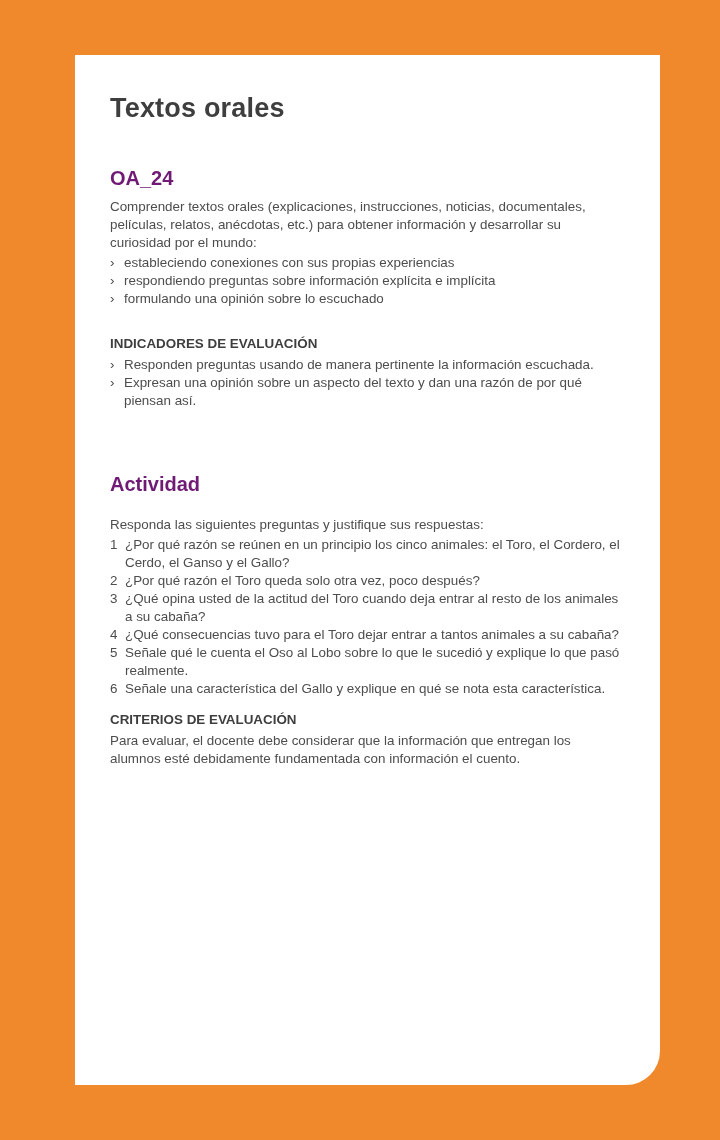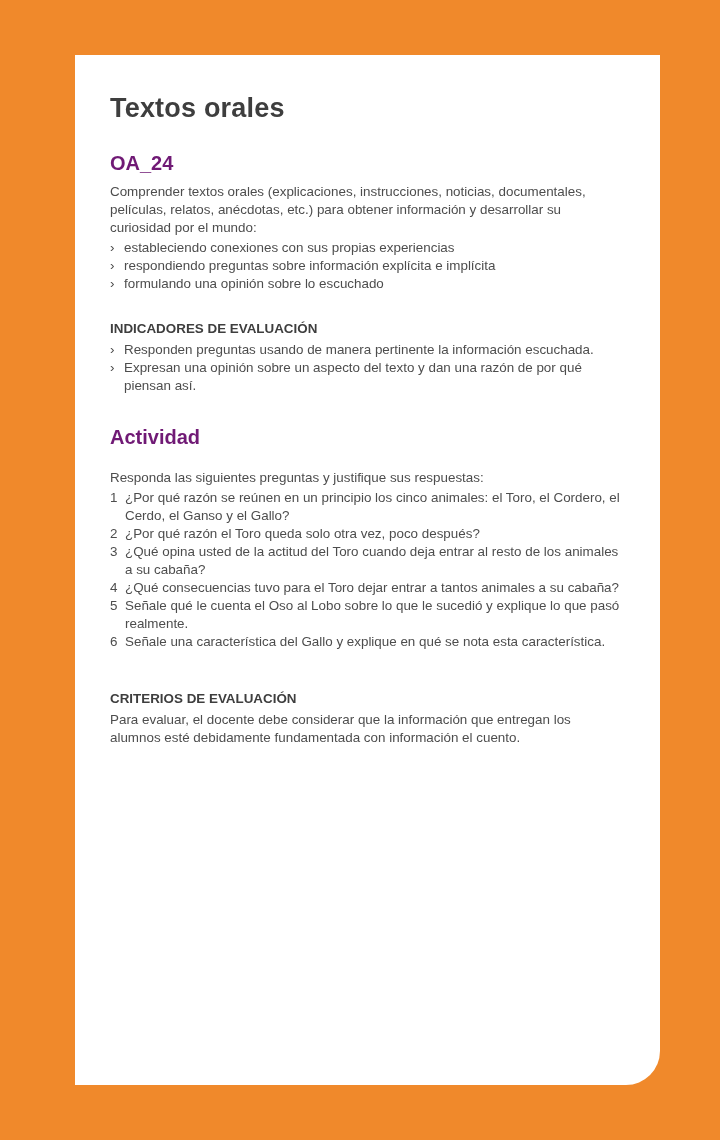--- a/index.html
+++ b/index.html
@@ -21,21 +21,21 @@
     height: 1030px;
     background: #FFFFFF;
     border-radius: 0 0 34px 0;
     padding: 38px 38px 0 35px;
   }
   .page-title {
     font-size: 27px;
     font-weight: bold;
     color: #3E3E3E;
     letter-spacing: 0.2px;
-    margin-bottom: 28px;
+    margin-bottom: 43px;
   }
   .orange-heading {
     font-size: 20px;
     font-weight: bold;
     color: #701a75;
     margin-bottom: 8px;
   }
   .body-text {
     font-size: 13.4px;
     line-height: 18px;
@@ -55,38 +55,38 @@
   ul.chevron-list li {
     display: flex;
     font-size: 13.4px;
     line-height: 18px;
     color: #4D4D4D;
   }
   ul.chevron-list .marker {
     flex: 0 0 14px;
     color: #4D4D4D;
   }
-  .section-actividad { margin-top: 31px; }
+  .section-actividad { margin-top: 63px; }
   .story-title { font-style: italic; }
   .instruction { margin-top: 20px; }
   ol.question-list {
     list-style: none;
     margin-top: 2px;
   }
   ol.question-list li {
     display: flex;
     font-size: 13.4px;
     line-height: 18px;
     color: #4D4D4D;
   }
   ol.question-list .q-num {
     flex: 0 0 15px;
     color: #4D4D4D;
   }
-  .criterios-heading { margin-top: 40px; }
+  .criterios-heading { margin-top: 14px; }
 </style>
 </head>
 <body>
 
 <div class="card">
 
   <h1 class="page-title">Textos orales</h1>
 
   <section>
     <h2 class="orange-heading">OA_24</h2>

